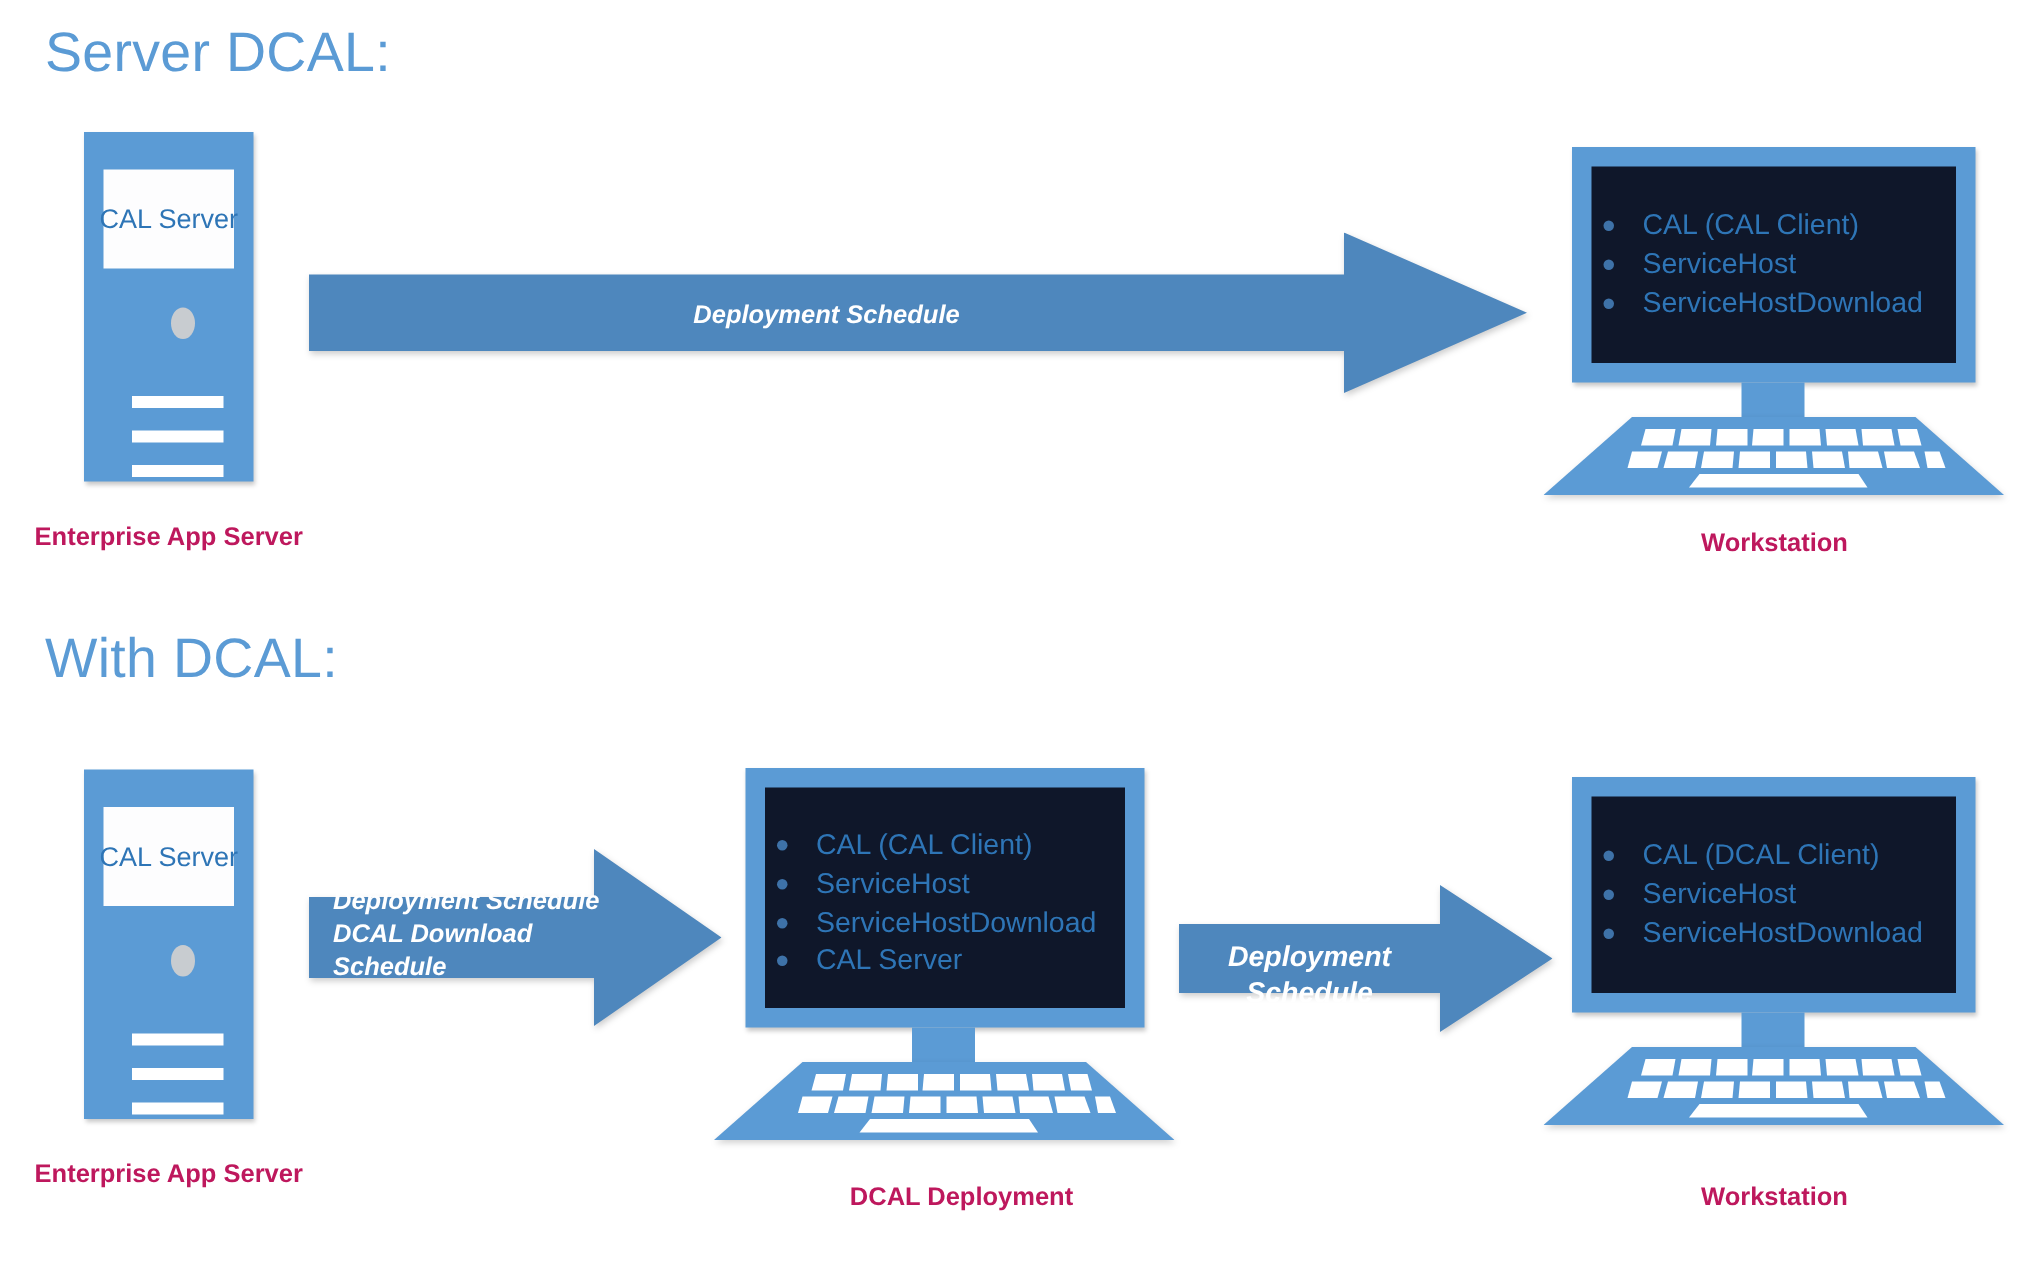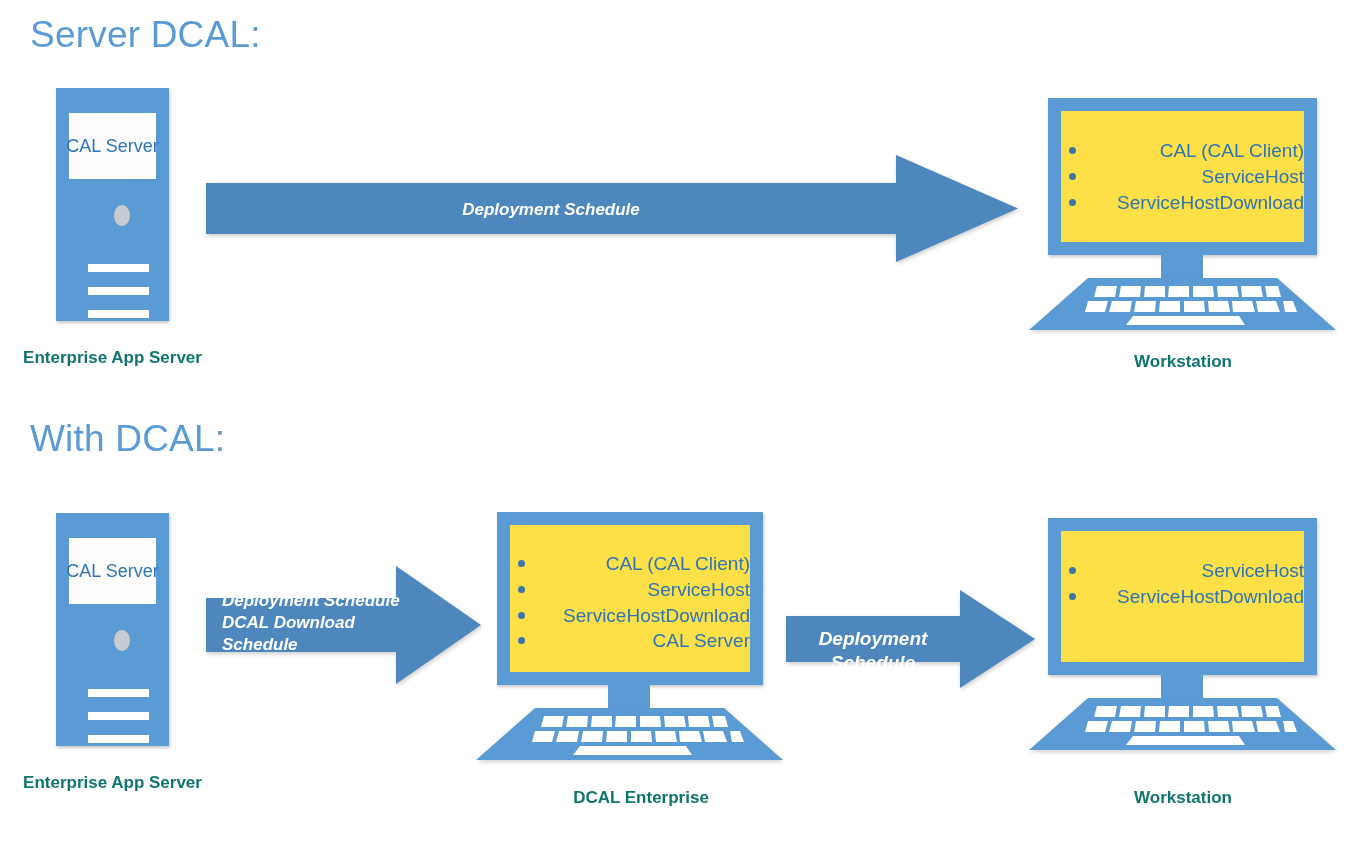--- a/index.html
+++ b/index.html
@@ -70,23 +70,22 @@
 
   
   .workstation { position: absolute; }
   .monitor-bezel {
     position: absolute;
     background: #5B9BD5;
     box-shadow: 1px 2px 3px rgba(0,0,0,0.22);
   }
   .monitor-screen {
     position: absolute;
-    background: #fde047;
+    background: #0f172a;
     overflow: hidden;
-    text-align: right;
   }
   .screen-list {
     margin: 0;
     padding: 0;
     list-style: none;
   }
   .screen-list li {
     color: #2E75B6;
     font-size: 19px;
     line-height: 1.36;
@@ -109,21 +108,21 @@
     background: #5B9BD5;
   }
   .keyboard {
     position: absolute;
     filter: drop-shadow(1px 2px 2px rgba(0,0,0,0.18));
   }
   .keyboard svg { display: block; }
 
   .device-caption {
     position: absolute;
-    color: #0f766e;
+    color: #be185d;
     font-weight: bold;
     font-size: 17px;
     white-space: nowrap;
     text-align: center;
   }
 </style>
 </head>
 <body>
 
 <div class="section-heading" style="left:30px; top:14px;">Server DCAL:</div>
@@ -236,34 +235,35 @@
         <polygon points="131,23 151,23 151,34 130,34"></polygon>
         <polygon points="155,23 175,23 176,34 155,34"></polygon>
         <polygon points="179,23 199,23 201,34 180,34"></polygon>
         <polygon points="203,23 223,23 226,34 204,34"></polygon>
         <polygon points="227,23 247,23 251,34 229,34"></polygon>
         <polygon points="254,23 264,23 268,34 256,34"></polygon>
         <polygon points="104,38 210,38 216,47 97,47"></polygon>
       </g>
     </svg>
   </div>
-  <div class="device-caption" style="left:528px; top:788px; width:226px;">DCAL Enterprise</div>
+  <div class="device-caption" style="left:528px; top:788px; width:226px;">DCAL Deployment</div>
 </div>
 
 <div class="arrow" style="left:786px; top:590px;">
   <svg width="249" height="98" viewBox="0 0 249 98">
     <polygon points="0,26 174,26 174,0 249,49 174,98 174,72 0,72" fill="#4E87BD"></polygon>
   </svg>
 </div>
 <div class="arrow-label" style="left:786px; top:627px; width:174px; text-align:center; font-size:19px;">Deployment Schedule</div>
 
 <div class="workstation">
   <div class="monitor-bezel" style="left:1048px; top:518px; width:269px; height:157px;">
     <div class="monitor-screen" style="left:13px; top:13px; width:243px; height:131px;">
       <ul class="screen-list" style="margin-top:27px;">
+        <li>CAL (DCAL Client)</li>
         <li>ServiceHost</li>
         <li>ServiceHostDownload</li>
       </ul>
     </div>
   </div>
   <div class="monitor-neck" style="left:1161px; top:675px; width:42px; height:23px;"></div>
   <div class="keyboard" style="left:1029px; top:698px;">
     <svg width="307" height="52" viewBox="0 0 307 52">
       <polygon points="59,0 248,0 307,52 0,52" fill="#5B9BD5"></polygon>
       <g fill="#ffffff">

